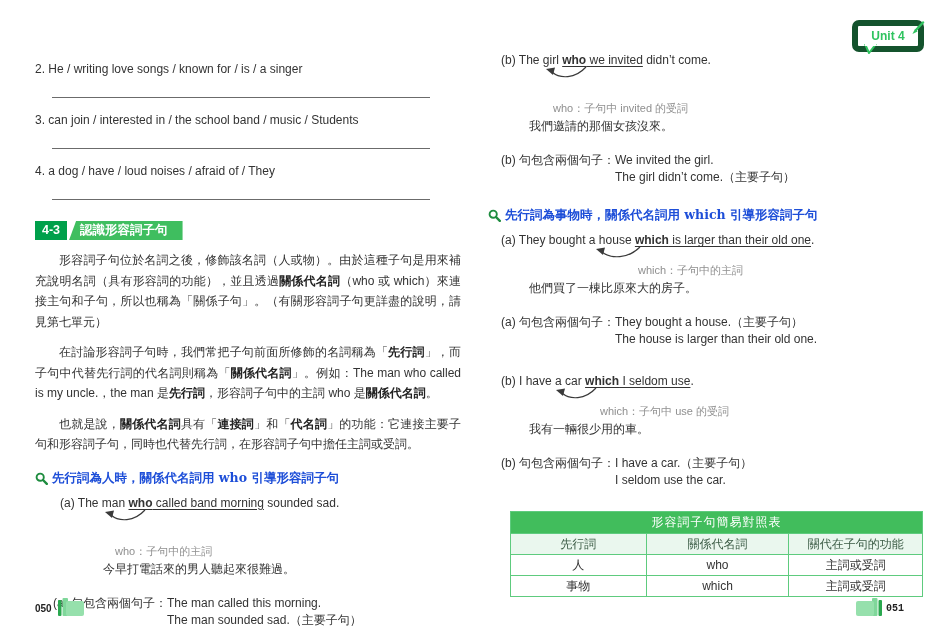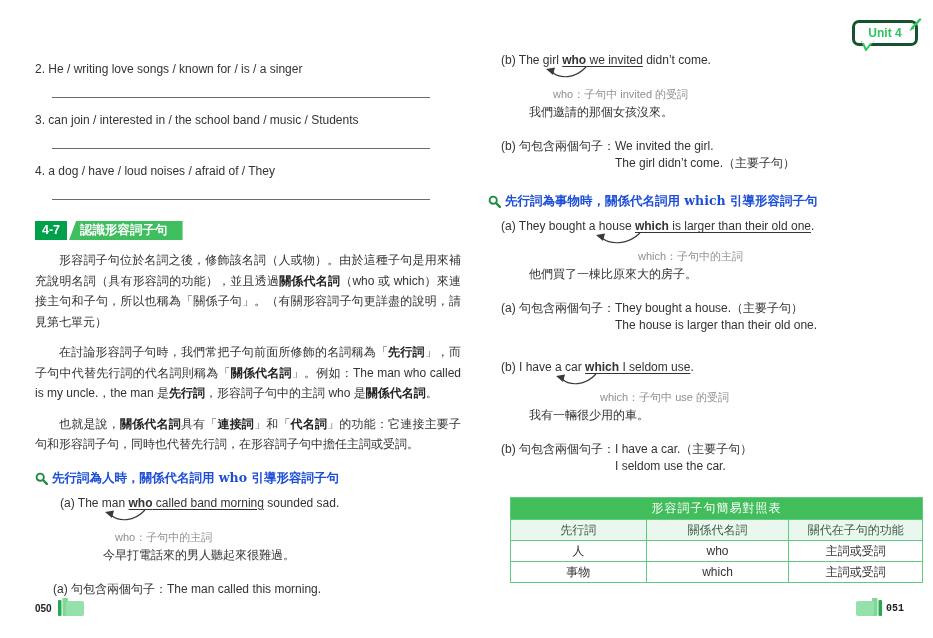--- a/index.html
+++ b/index.html
@@ -31,40 +31,40 @@
 
   
   .example{position:relative;margin-top:9px;line-height:15px;}
   .ex-left{margin-left:25px;}
   .ex-right{margin-left:13px;}
   .example span,.example u,.example b{white-space:pre-wrap;}
   .example u{text-decoration:underline;text-underline-offset:2px;}
   .arrow{position:absolute;top:12px;}
   .a-man{left:42px;}  .a-girl{left:42px;}  .a-house{left:92px;}  .a-car{left:52px;}
 
-  .note{color:#8f8f8f;font-size:11px;margin-top:20px;line-height:13px;}
+  .note{color:#8f8f8f;font-size:11px;margin-top:34px;line-height:13px;}
   .n-man{margin-left:80px;} .n-girl{margin-left:65px;} .n-house{margin-left:150px;} .n-car{margin-left:112px;}
   .trans{margin-top:4px;line-height:14px;}
   .t-man{margin-left:68px;} .t-right{margin-left:41px;}
   .split{display:flex;margin-top:19px;line-height:17px;}
   .s-left{margin-left:18px;} .s-right{margin-left:13px;}
   .split .lines span{white-space:pre-wrap;}
   .m-which{margin-top:21px;}
   .m-car{margin-top:26px;}
   .m-housenote{margin-top:16px;}
 
   
   .cmp-table{margin-top:22px;margin-left:22px;border-collapse:collapse;width:413px;font-size:12px;}
   .cmp-table td{border:1px solid #5ecb7e;text-align:center;height:20px;padding:0 4px;}
   .cmp-table .tt td{background:#41bd5c;color:#fff;height:21px;letter-spacing:1px;}
   .cmp-table .th td{background:#eaf7ee;color:#3c5c46;}
   .c0{width:128px;} .c1{width:135px;} .c2{width:126px;}
 
   
-  .unit-tab{position:absolute;left:852px;top:20px;width:60px;height:20px;border:3px solid #14532d;
+  .unit-tab{position:absolute;left:852px;top:20px;width:60px;height:20px;border:6px solid #14532d;
             border-radius:7px;background:#fff;display:flex;align-items:center;justify-content:center;
             color:#2fc35f;font-weight:bold;font-size:12px;z-index:3;}
   .tab-tail{position:absolute;left:4px;bottom:-9px;}
   .tab-pen{position:absolute;right:-7px;top:-5px;}
 
   
   .page-num{position:absolute;bottom:24px;font-weight:bold;font-size:10px;color:#222;}
   .pn-left{left:35px;}
   .pn-right{left:886px;font-family:Liberation Mono, monospace;}
   .books{position:absolute;bottom:19px;}
@@ -85,21 +85,21 @@
     <div class="exercise">
       <div class="ex-text">3. can join / interested in / the school band / music / Students</div>
       <div class="blank"></div>
     </div>
     <div class="exercise">
       <div class="ex-text">4. a dog / have / loud noises / afraid of / They</div>
       <div class="blank"></div>
     </div>
 
     <div class="sec-header">
-      <span class="sec-num">4-7</span>
+      <span class="sec-num">4-3</span>
       <span class="sec-title">認識形容詞子句</span>
     </div>
 
     <div class="para"><span>形容詞子句位於名詞之後，修飾該名詞（人或物）。由於這種子句是用來補充說明名詞（具有形容詞的功能），並且透過</span><b>關係代名詞</b><span>（who 或 which）來連接主句和子句，所以也稱為「關係子句」。（有關形容詞子句更詳盡的說明，請見第七單元）</span></div>
 
     <div class="para"><span>在討論形容詞子句時，我們常把子句前面所修飾的名詞稱為「</span><b>先行詞</b><span>」，而子句中代替先行詞的代名詞則稱為「</span><b>關係代名詞</b><span>」。例如：The man who called is my uncle.，the man 是</span><b>先行詞</b><span>，形容詞子句中的主詞 who 是</span><b>關係代名詞</b><span>。</span></div>
 
     <div class="para"><span>也就是說，</span><b>關係代名詞</b><span>具有「</span><b>連接詞</b><span>」和「</span><b>代名詞</b><span>」的功能：它連接主要子句和形容詞子句，同時也代替先行詞，在形容詞子句中擔任主詞或受詞。</span></div>
 
     <div class="pointer">
@@ -114,21 +114,21 @@
       <span>(a) </span><span>The man </span><b><u>who</u></b><u> called band morning</u><span> sounded sad.</span>
       <svg class="arrow a-man" width="46" height="15" viewBox="0 0 46 15">
         <path d="M43,2 C32,14 17,14 9,7" fill="none" stroke="#3a3a3a" stroke-width="1.2"></path>
         <polygon points="3,4 12,2.5 10,10" fill="#3a3a3a"></polygon>
       </svg>
     </div>
     <div class="note n-man">who：子句中的主詞</div>
     <div class="trans t-man">今早打電話來的男人聽起來很難過。</div>
     <div class="split s-left">
       <span class="intro">(a) 句包含兩個句子：</span>
-      <span class="lines"><span>The man called this morning.</span><br></span>
+      <span class="lines"><span>The man called this morning.</span><br><span>The man sounded sad.（主要子句）</span></span>
     </div>
   </div>
 
   <div class="col col-right">
 
     <div class="example ex-right" style="margin-top:3px;">
       <span>(b) </span><span>The girl </span><b><u>who</u></b><u> we invited</u><span> didn’t come.</span>
       <svg class="arrow a-girl" width="46" height="15" viewBox="0 0 46 15">
         <path d="M43,2 C32,14 17,14 9,7" fill="none" stroke="#3a3a3a" stroke-width="1.2"></path>
         <polygon points="3,4 12,2.5 10,10" fill="#3a3a3a"></polygon>

